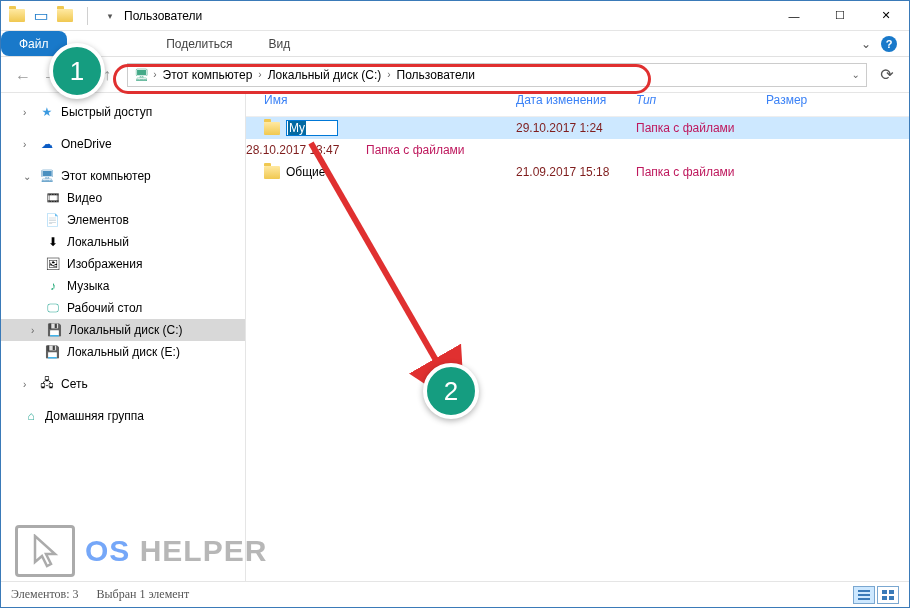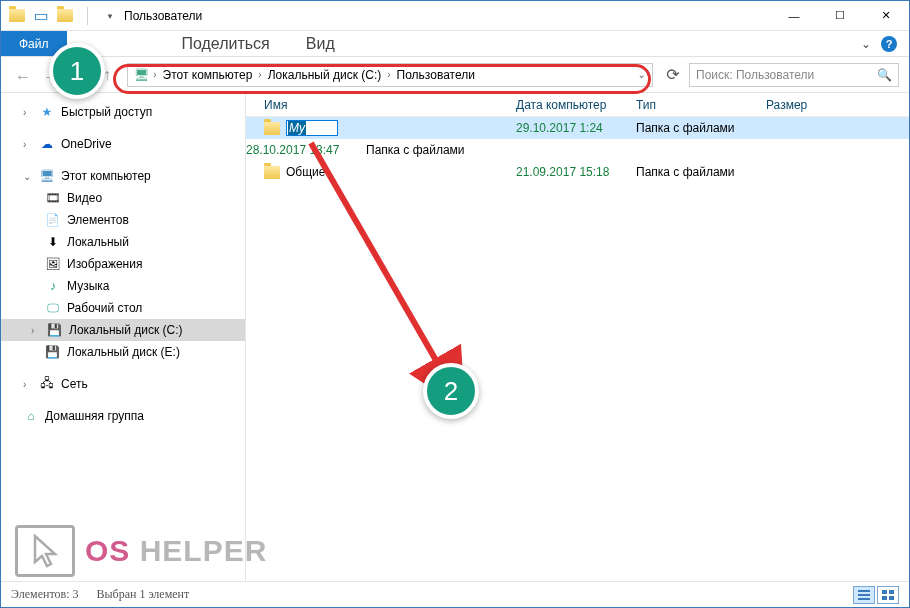--- a/index.html
+++ b/index.html
@@ -5,70 +5,70 @@
 * { box-sizing: border-box; margin: 0; padding: 0; font-family: "Segoe UI", Tahoma, sans-serif; }
 body { background: #fff; width: 910px; height: 608px; position: relative; overflow: hidden; border: 1px solid #3a7ab8; }
 .titlebar { height: 30px; display: flex; align-items: center; padding: 0 0 0 8px; background: #fff; border-bottom: 1px solid #e5e5e5; }
 .titlebar .qat { display: flex; align-items: center; gap: 8px; }
 .titlebar .qat .icon { width: 16px; height: 16px; display: flex; align-items: center; justify-content: center; }
 .titlebar .sep { width: 1px; height: 18px; background: #d0d0d0; margin: 0 6px; }
 .titlebar .title { margin-left: 6px; font-size: 12px; color: #000; }
 .titlebar .winbtns { margin-left: auto; display: flex; }
 .titlebar .winbtns .wb { width: 46px; height: 30px; display: flex; align-items: center; justify-content: center; font-size: 11px; color: #000; }
 .ribbon { height: 26px; display: flex; align-items: center; background: #fff; border-bottom: 1px solid #e1e1e1; }
-.ribbon .file { background: #1979ca; color: #fff; padding: 4px 18px; font-size: 12px; height: 100%; display: flex; align-items: center; }
-.ribbon .tab { padding: 0 18px; font-size: 16px; color: #444; text-align: right; }
+.ribbon .file { background: #1979ca; color: #fff; padding: 4px 18px; font-size: 12px; height: 100%; display: flex; align-items: center; border-radius: 8px; }
+.ribbon .tab { padding: 0 18px; font-size: 12px; color: #444; text-align: right; }
 .ribbon .right { margin-left: auto; display: flex; align-items: center; gap: 10px; padding-right: 12px; }
 .navbar { height: 36px; display: flex; align-items: center; padding: 0 10px; gap: 4px; background: #fff; border-bottom: 1px solid #e5e5e5; }
 .navbar .navbtn { width: 24px; height: 24px; display: flex; align-items: center; justify-content: center; color: #999; }
 .breadcrumb { flex: 1; height: 24px; border: 1px solid #ccc; display: flex; align-items: center; font-size: 12px; padding: 0 6px; gap: 2px; margin: 0 4px; position: relative; }
 .breadcrumb .crumb { padding: 0 4px; color: #000; }
 .breadcrumb .chev { color: #666; font-size: 10px; }
 .breadcrumb .dd { margin-left: auto; color: #666; font-size: 10px; }
 .navbar .refresh { width: 24px; height: 24px; display: flex; align-items: center; justify-content: center; color: #555; }
 .searchbox { width: 210px; height: 24px; border: 1px solid #ccc; display: flex; align-items: center; padding: 0 6px; font-size: 12px; color: #888; }
 .searchbox .sicon { margin-left: auto; color: #888; }
 .content { display: flex; height: calc(100% - 30px - 26px - 36px - 26px); }
 .tree { width: 245px; border-right: 1px solid #e5e5e5; padding: 8px 0; font-size: 12px; overflow: hidden; }
 .tree .item { display: flex; align-items: center; padding: 3px 0 3px 22px; gap: 6px; white-space: nowrap; color: #000; }
 .tree .item.sub { padding-left: 44px; }
 .tree .item.sel { background: #d8d8d8; }
 .tree .expander { width: 10px; color: #666; font-size: 10px; display: inline-block; }
 .tree .spacer { height: 10px; }
 .tree .ticon { width: 16px; height: 16px; display: flex; align-items: center; justify-content: center; }
 .list { flex: 1; }
-.list .cols { display: flex; font-size: 12px; color: #0c4a6e; border-bottom: 1px solid #eee; height: 24px; align-items: center; }
+.list .cols { display: flex; font-size: 12px; color: #3b82f6; border-bottom: 1px solid #eee; height: 24px; align-items: flex-start; }
 .cols .c1 { width: 270px; padding-left: 18px; }
 .cols .c2 { width: 120px; }
-.cols .c3 { width: 130px; }
+.cols .c3 { width: 130px; font-style: italic; }
 .cols .c4 { flex: 1; }
 .list .row { display: flex; font-size: 12px; height: 22px; align-items: center; color: #000; }
 .row.sel { background: #cde8ff; }
 .row .c1 { width: 270px; padding-left: 18px; display: flex; align-items: center; gap: 6px; }
-.row .c2 { width: 120px; color: #15803d; }
-.row .c3 { width: 130px; color: #000000; }
+.row .c2 { width: 120px; color: #7f1d1d; }
+.row .c3 { width: 130px; color: #be185d; }
 .folder-icon { width: 16px; height: 13px; background: linear-gradient(#ffe9a2, #f0c850); border-radius: 1px; position: relative; }
 .folder-icon::before { content: ""; position: absolute; top: -3px; left: 0; width: 7px; height: 3px; background: #f0c850; border-radius: 1px 1px 0 0; }
 .rename { border: 1px solid #0078d7; background: #fff; padding: 0 1px; display: inline-flex; align-items: center; height: 16px; }
-.rename .seltext { background: #0369a1; color: #fff; padding: 0 1px; font-style: italic; }
+.rename .seltext { background: #0369a1; color: #fff; padding: 0 1px; }
 .rename .pad { width: 30px; }
 .statusbar { height: 26px; border-top: 1px solid #e5e5e5; display: flex; align-items: center; font-size: 12px; color: #555; padding: 0 10px; }
 .statusbar .st { margin-right: 18px; font-family: Liberation Serif, serif; }
 .statusbar .views { margin-left: auto; display: flex; gap: 2px; }
 .statusbar .vb { width: 22px; height: 18px; border: 1px solid #7aa7d0; display: flex; align-items: center; justify-content: center; }
 .statusbar .vb.active { background: #cde8ff; }
 .badge { position: absolute; width: 56px; height: 56px; border-radius: 50%; background: #159d80; border: 4px solid #fff; box-shadow: 0 2px 6px rgba(0,0,0,0.3); display: flex; align-items: center; justify-content: center; color: #fff; font-size: 26px; font-weight: 400; z-index: 20; }
 .badge1 { top: 42px; left: 48px; }
 .badge2 { top: 362px; left: 422px; }
 .highlight-oval { position: absolute; top: 63px; left: 112px; width: 538px; height: 30px; border: 3px solid #e03030; border-radius: 18px; z-index: 15; pointer-events: none; }
 .arrow-svg { position: absolute; top: 130px; left: 290px; z-index: 15; pointer-events: none; }
 .watermark { position: absolute; left: 14px; bottom: 30px; display: flex; align-items: center; gap: 10px; opacity: 0.7; z-index: 10; }
 .watermark .wmicon { width: 60px; height: 52px; border: 3px solid #888; border-radius: 4px; display: flex; align-items: center; justify-content: center; }
 .watermark .wmtext { font-size: 30px; font-weight: 600; letter-spacing: 1px; }
-.watermark .wmtext .os { color: #be185d; }
+.watermark .wmtext .os { color: #3b82f6; }
 .watermark .wmtext .helper { color: #999; }
 </style>
 </head>
 <body>
 
 <div class="titlebar">
   <div class="qat">
     <span class="icon">
         <span class="folder-icon"></span>
       </span>
@@ -107,24 +107,20 @@
     <span style="color:#4a8;margin-right:2px">🖥</span>
     <span class="chev">›</span>
     <span class="crumb">Этот компьютер</span>
     <span class="chev">›</span>
     <span class="crumb">Локальный диск (C:)</span>
     <span class="chev">›</span>
     <span class="crumb">Пользователи</span>
     <span class="dd">⌄</span>
   </div>
   <div class="refresh">⟳</div>
-  <div class="searchbox">
-    <span>Поиск: Пользователи</span>
-    <span class="sicon">🔍</span>
-  </div>
 </div>
 
 <div class="content">
   <div class="tree">
     <div class="item">
         <span class="expander">›</span>
         <span class="ticon" style="color:#3b9ae0">★</span>
         <span>Быстрый доступ</span>
       </div>
     <div class="spacer"></div>
@@ -180,21 +176,21 @@
       </div>
     <div class="spacer"></div>
     <div class="item">
         <span class="ticon" style="color:#3a9">⌂</span>
         <span>Домашняя группа</span>
       </div>
   </div>
   <div class="list">
     <div class="cols">
       <div class="c1">Имя</div>
-      <div class="c2">Дата компьютер</div>
+      <div class="c2">Дата изменения</div>
       <div class="c3">Тип</div>
       <div class="c4">Размер</div>
     </div>
     <div class="row sel">
       <div class="c1">
           <span class="folder-icon"></span>
         <span class="rename">
             <span class="seltext">My</span>
             <span class="pad"></span>
           </span>

